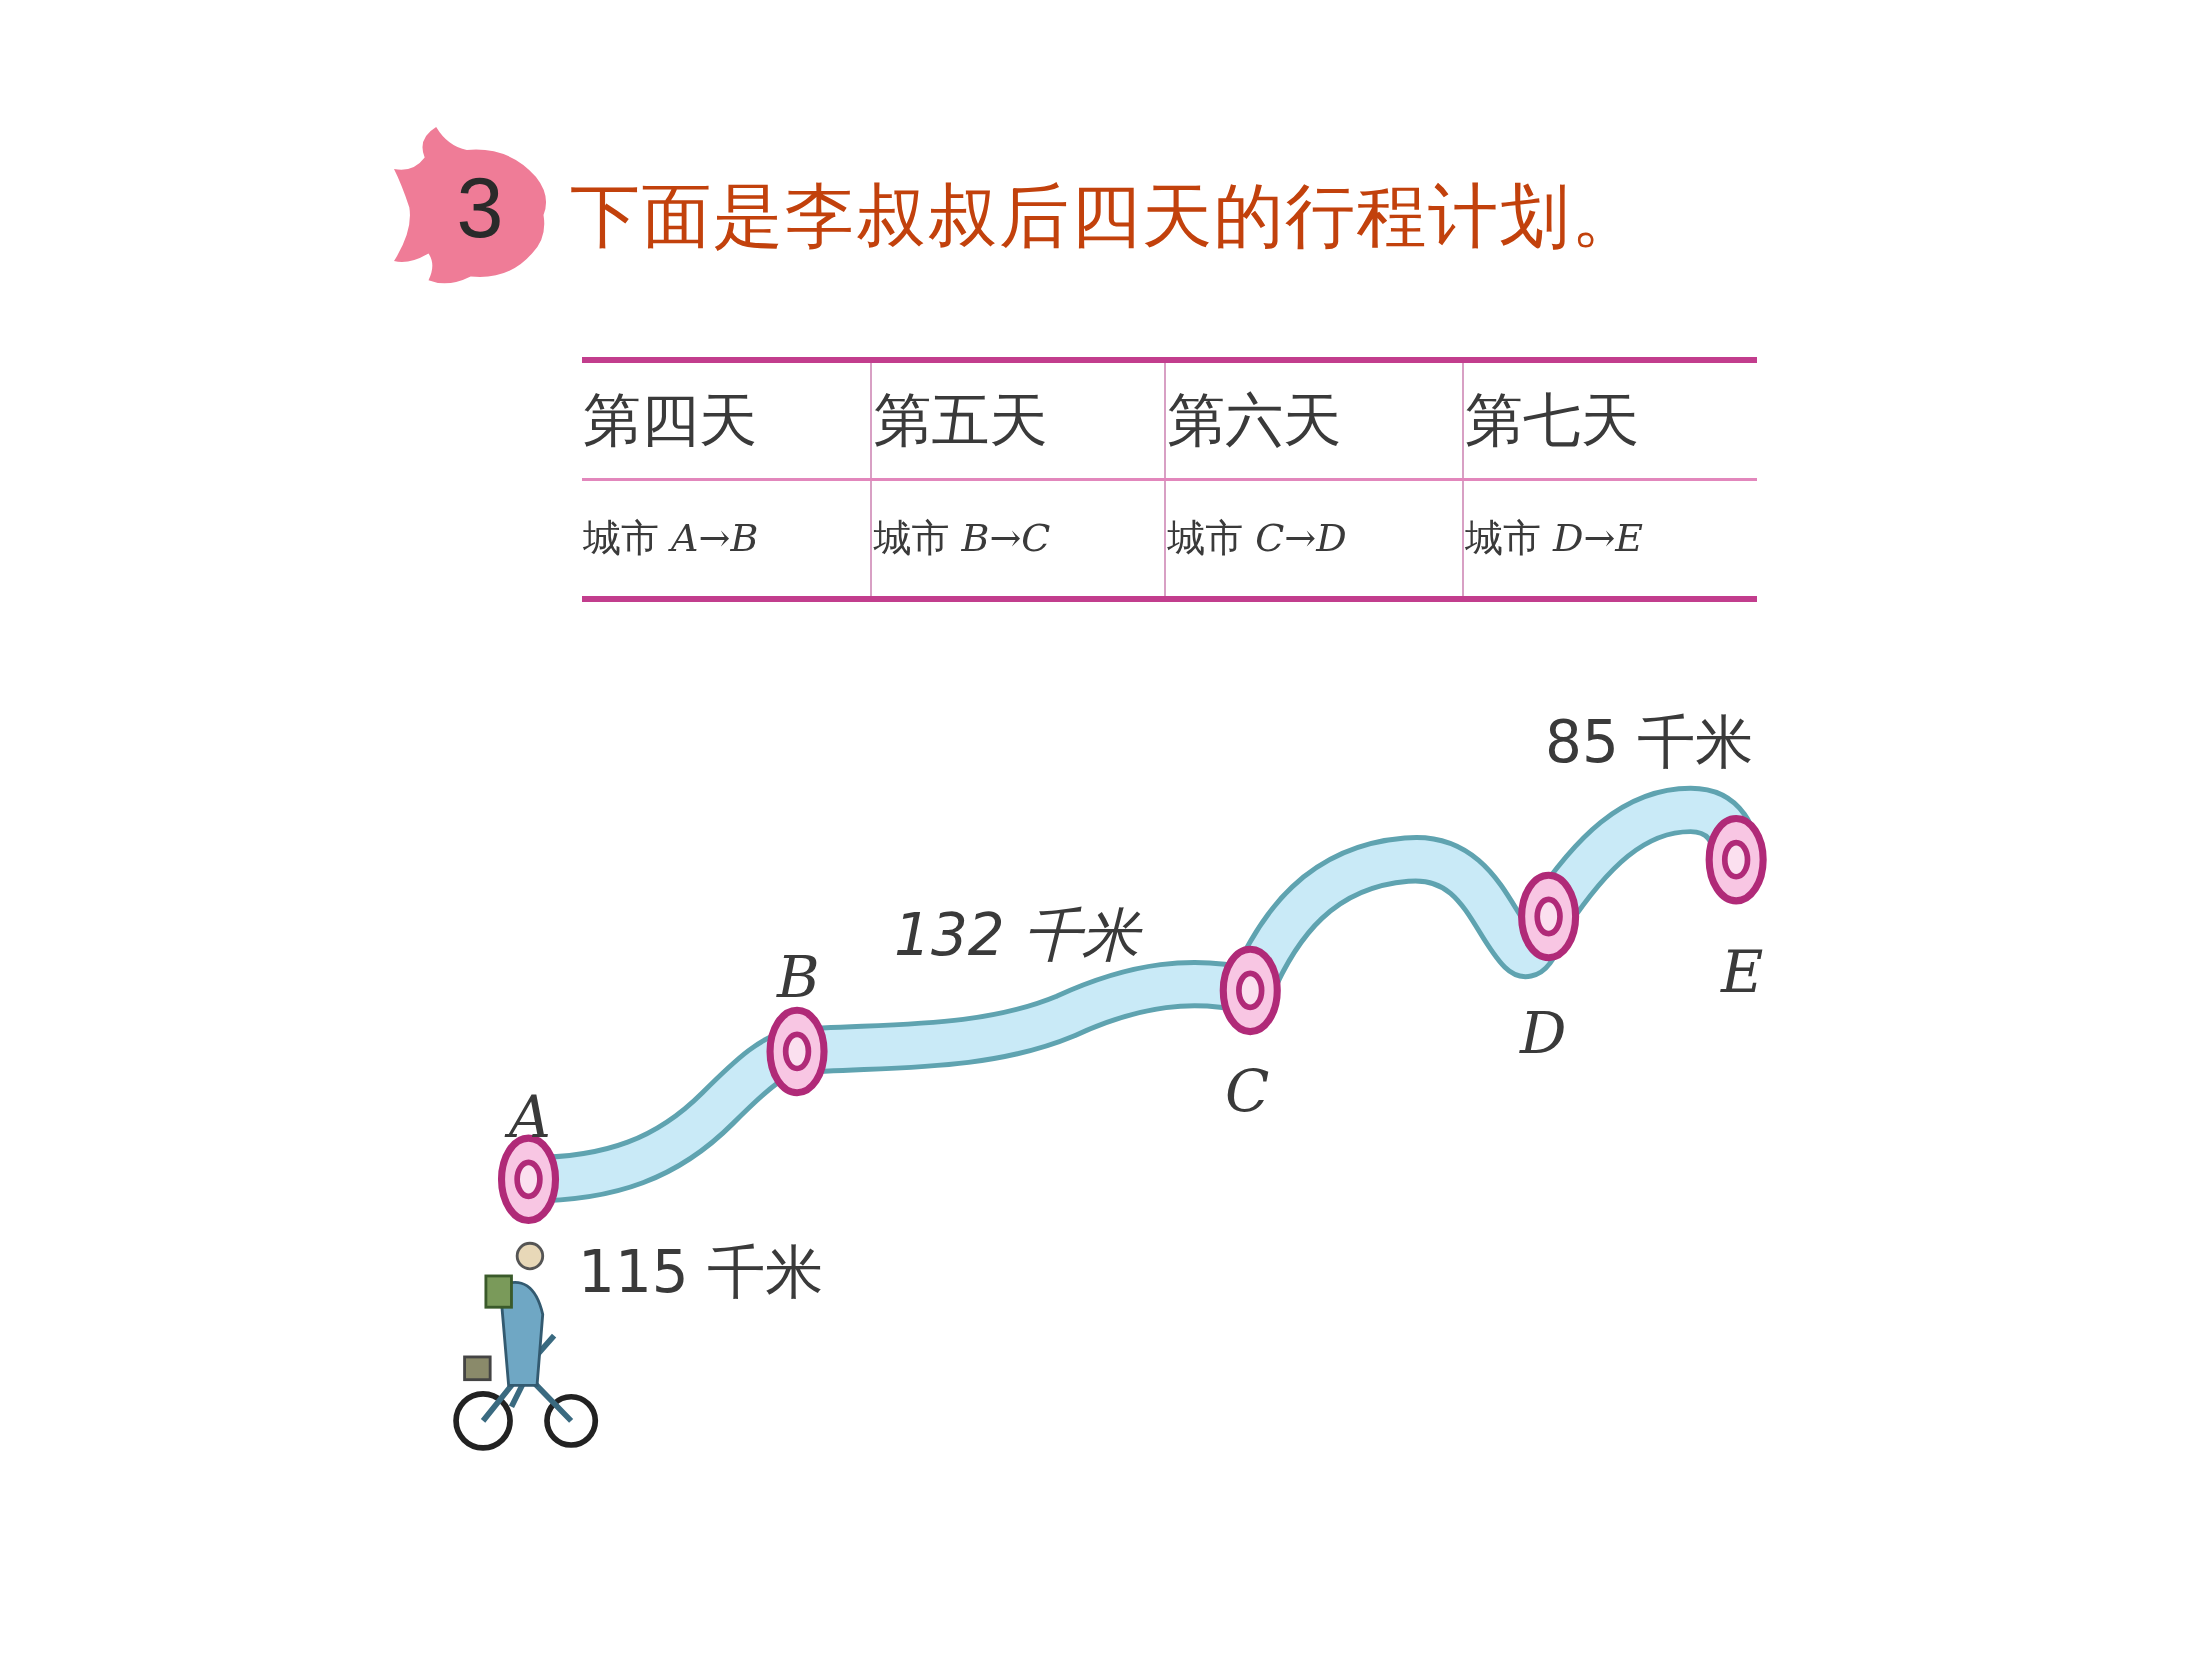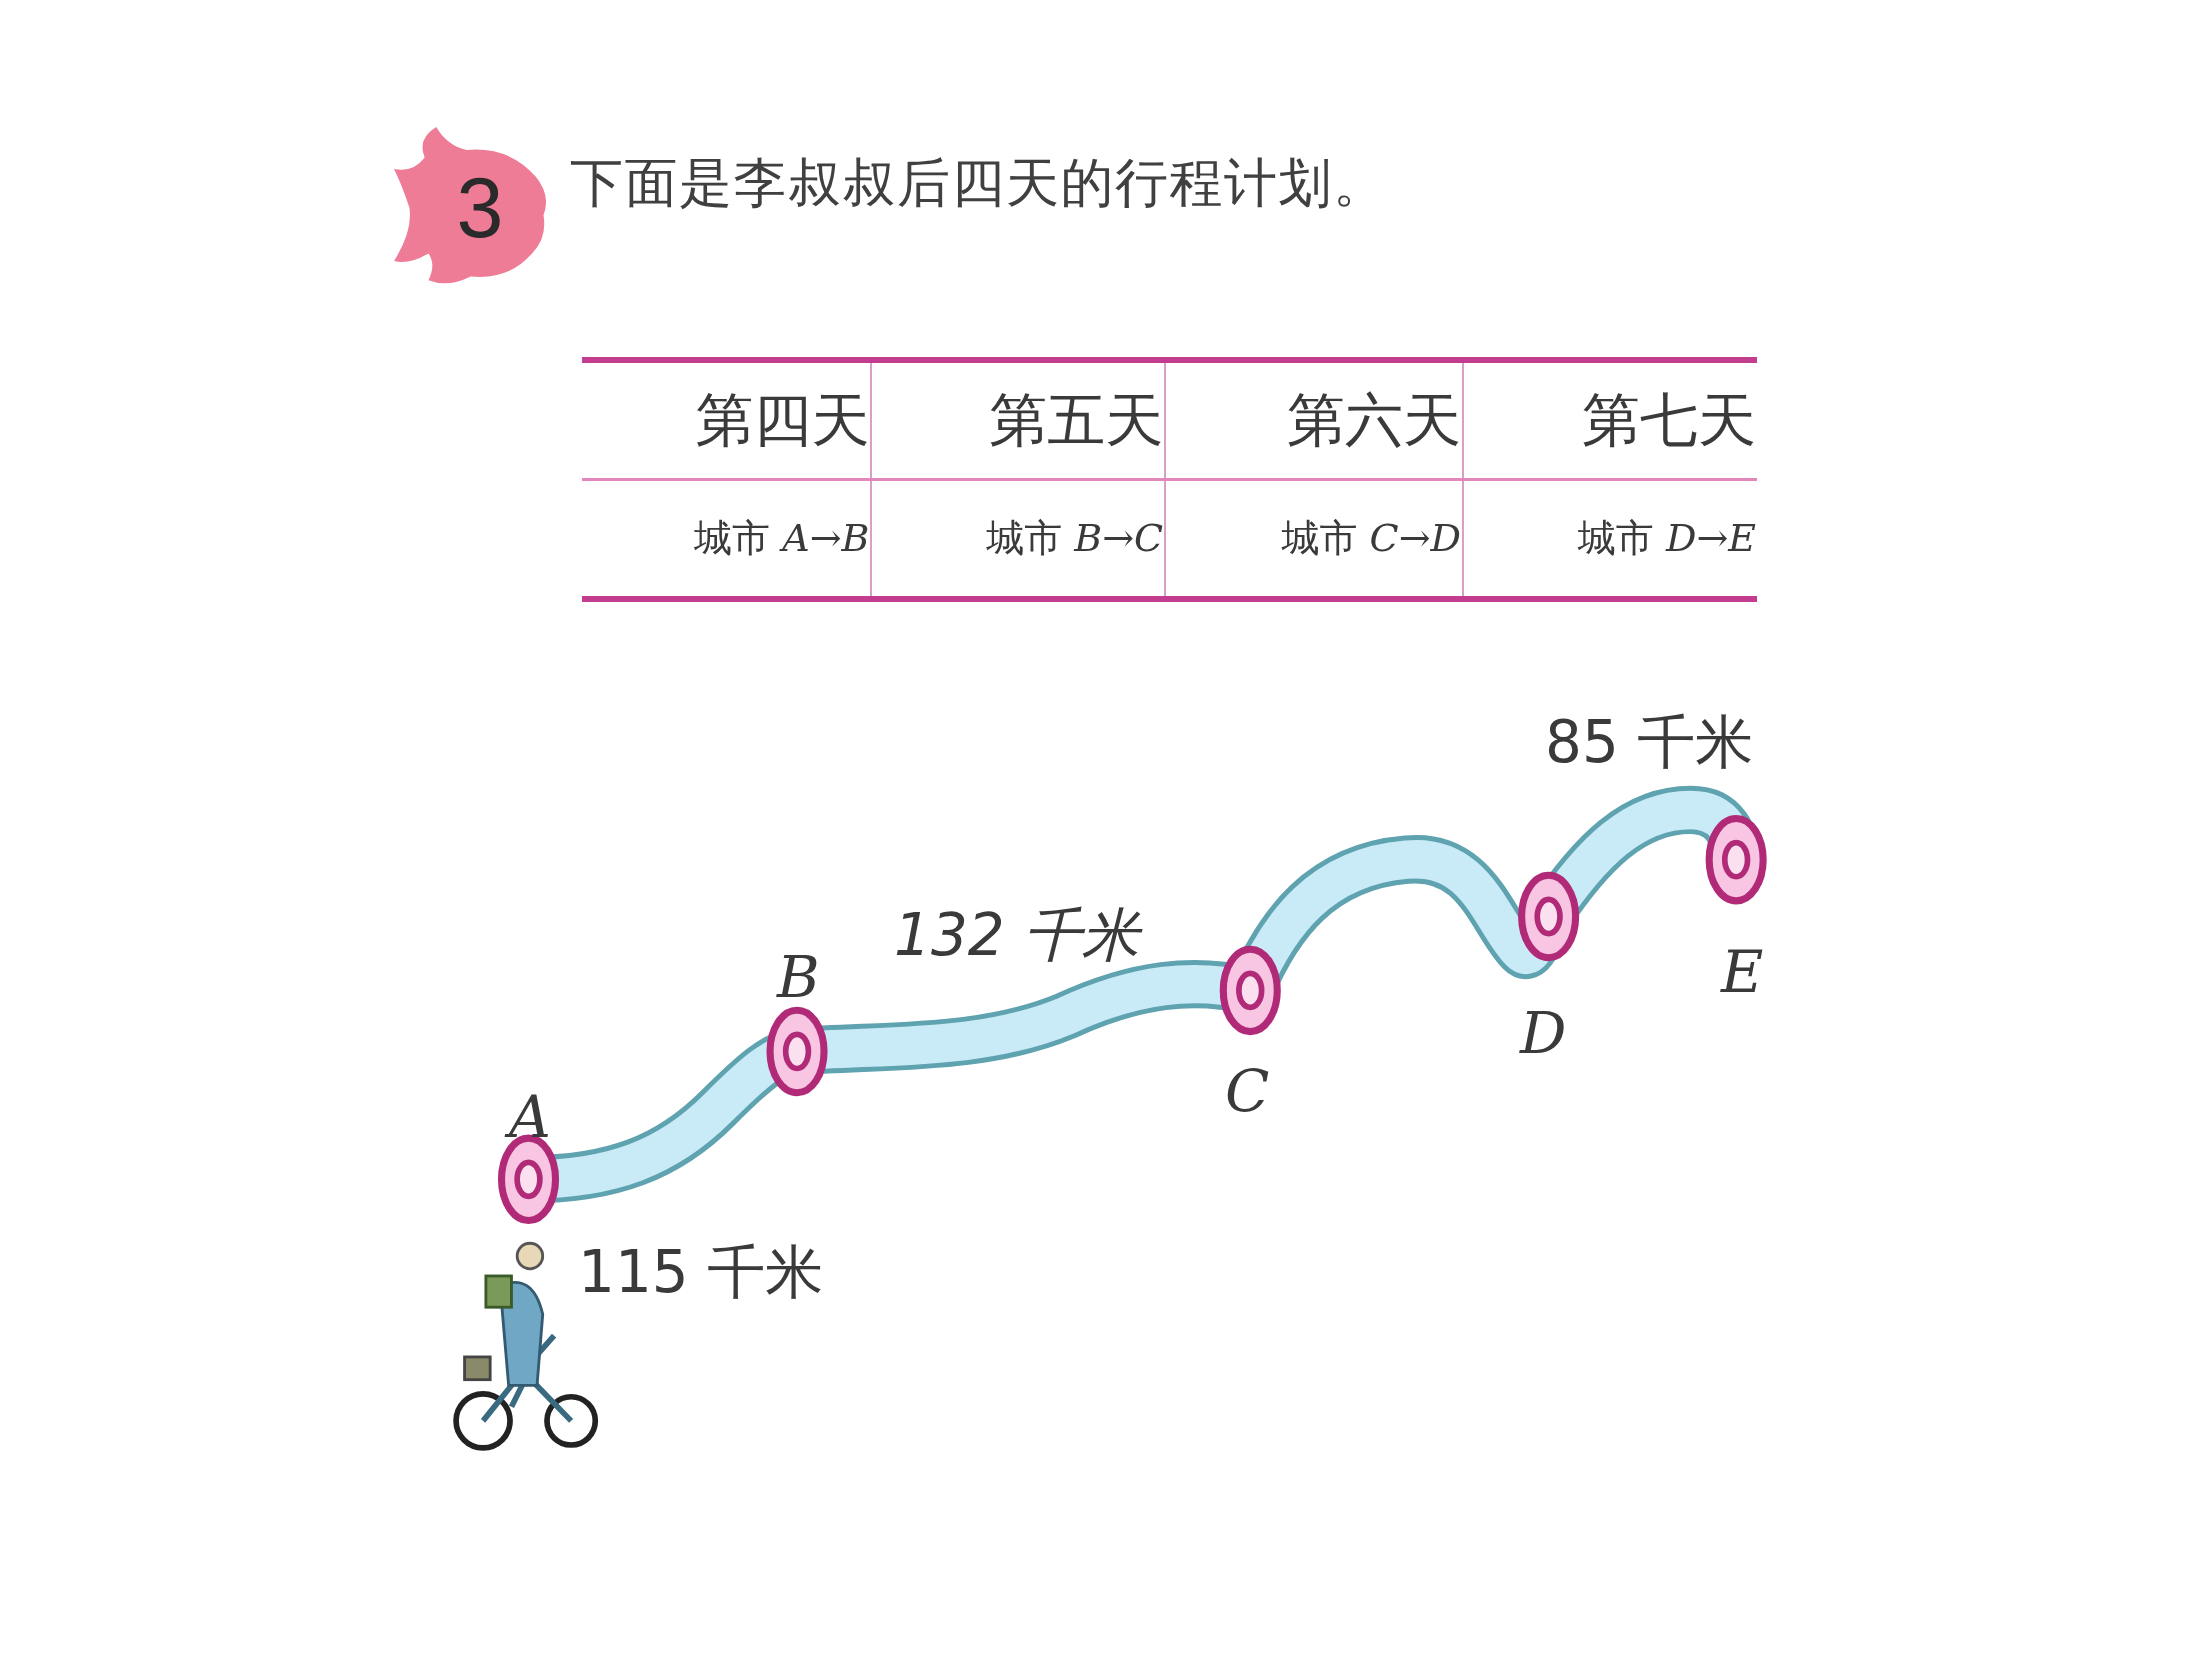--- a/index.html
+++ b/index.html
@@ -1,24 +1,24 @@
 <!DOCTYPE html>
 <html style="font-size:12.3px"><head>
   <meta charset="utf-8">
   <style>
     html, body { margin:0; padding:0; background:#ffffff; }
     body { width:2205px; height:1654px; position:relative; overflow:hidden;
            font-family:"DejaVu Serif", "Liberation Serif", serif; color:#333; }
     .stage { position:absolute; left:0; top:0; width:2205px; height:1654px; }
     .abs { position:absolute; }
     .badge { left:394px; top:123px; width:161px; height:165px; }
-    .title { left:570px; top:148px; font-size:53px; letter-spacing:1.5px; color:#404040;
+    .title { left:570px; top:170px; font-size:70px; letter-spacing:1.5px; color:#c2410c;
              font-family:"DejaVu Sans", "Liberation Sans", sans-serif; font-weight:normal; white-space:nowrap; }
     table.plan { position:absolute; left:582px; top:357px; width:1175px; border-collapse:collapse; }
-    table.plan td { text-align:right; color:#3a3a3a; border-left:2.3px solid #d8a0c4; }
+    table.plan td { text-align:left; color:#3a3a3a; border-left:2.3px solid #d8a0c4; }
     table.plan td:first-child { border-left:none; }
     table.plan tr.head td { height:113px; font-size:58px; border-top:6.9px solid #c23d8d; border-bottom:3.8px solid #e287bc; }
     table.plan tr.route td { height:113px; font-size:38px; border-bottom:6.9px solid #c23d8d; white-space:nowrap; }
     .it { font-style:italic; }
     .dist { font-family:"DejaVu Sans", "Liberation Sans", sans-serif; font-size:58px; color:#3a3a3a; white-space:nowrap; }
     .lbl { font-style:italic; font-size:58px; color:#3a3a3a; font-family:"DejaVu Serif", serif; }
     svg.map { position:absolute; left:0; top:0; }
   </style>
 </head>
 <body>

